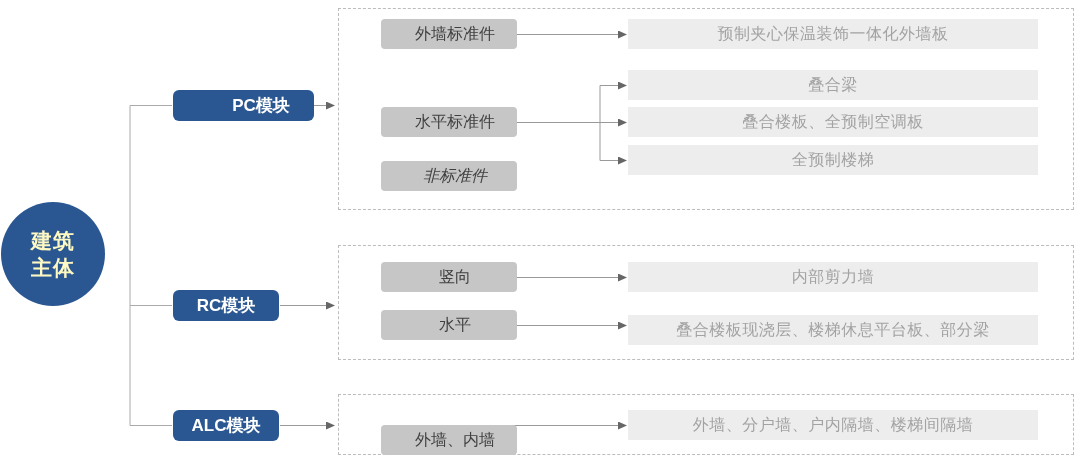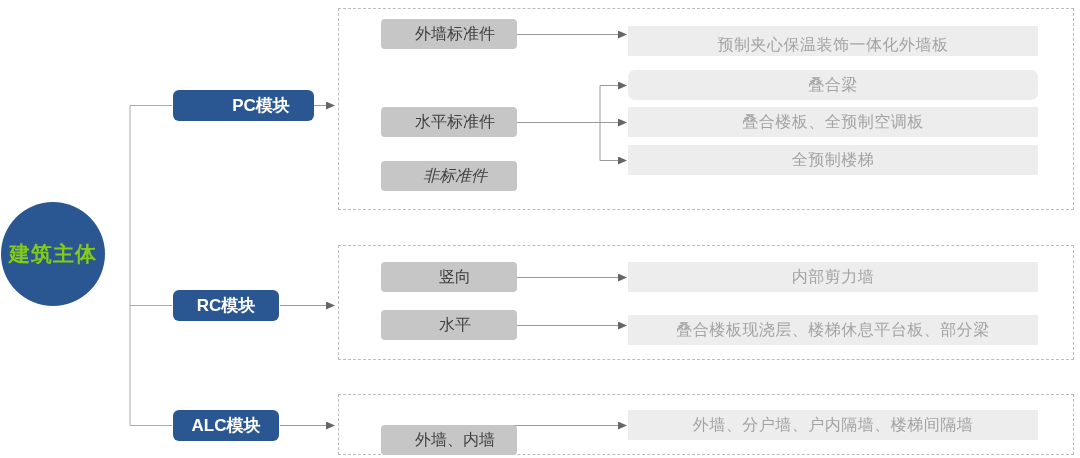--- a/index.html
+++ b/index.html
@@ -4,21 +4,21 @@
 <style>
   html,body{margin:0;padding:0;background:#ffffff;}
   .stage{
     position:relative;width:1080px;height:458px;overflow:hidden;
     font-family:"Liberation Sans","DejaVu Sans",sans-serif;
     background:#ffffff;
   }
   .wires{position:absolute;left:0;top:0;width:1080px;height:458px;pointer-events:none;}
   .root-circle{
     position:absolute;left:1px;top:202px;width:104px;height:104px;border-radius:50%;
-    background:#2a5791;color:#84cc16;display:flex;flex-direction:row;
+    background:#2a5791;color:#fef9c3;display:flex;flex-direction:column;
     align-items:center;justify-content:center;font-size:21px;font-weight:bold;line-height:1.3;
     letter-spacing:1px;
   }
   .module-box{
     position:absolute;left:173px;width:106px;height:31px;border-radius:6px;
     background:#2a5791;color:#ffffff;display:flex;align-items:center;justify-content:center;
     font-size:17px;font-weight:bold;
   }
   .container{
     position:absolute;left:338px;width:736px;border:1px dashed #bcbcbc;background:transparent;
@@ -93,24 +93,24 @@
   <div class="group-label" style="top:19px;">
     <span>外墙标准件</span>
   </div>
   <div class="group-label" style="top:107px;">
     <span>水平标准件</span>
   </div>
   <div class="group-label" style="top:161px;font-style:italic;">
     <span>非标准件</span>
   </div>
 
-  <div class="target-box" style="top:26px;align-items:flex-end;">
+  <div class="target-box" style="top:19px;">
     <span>预制夹心保温装饰一体化外墙板</span>
   </div>
-  <div class="target-box" style="top:70px;border-radius:7px;">
+  <div class="target-box" style="top:70px;">
     <span>叠合梁</span>
   </div>
   <div class="target-box" style="top:107px;">
     <span>叠合楼板、全预制空调板</span>
   </div>
   <div class="target-box" style="top:145px;">
     <span>全预制楼梯</span>
   </div>
 
   <div class="group-label" style="top:262px;justify-content:center;">

